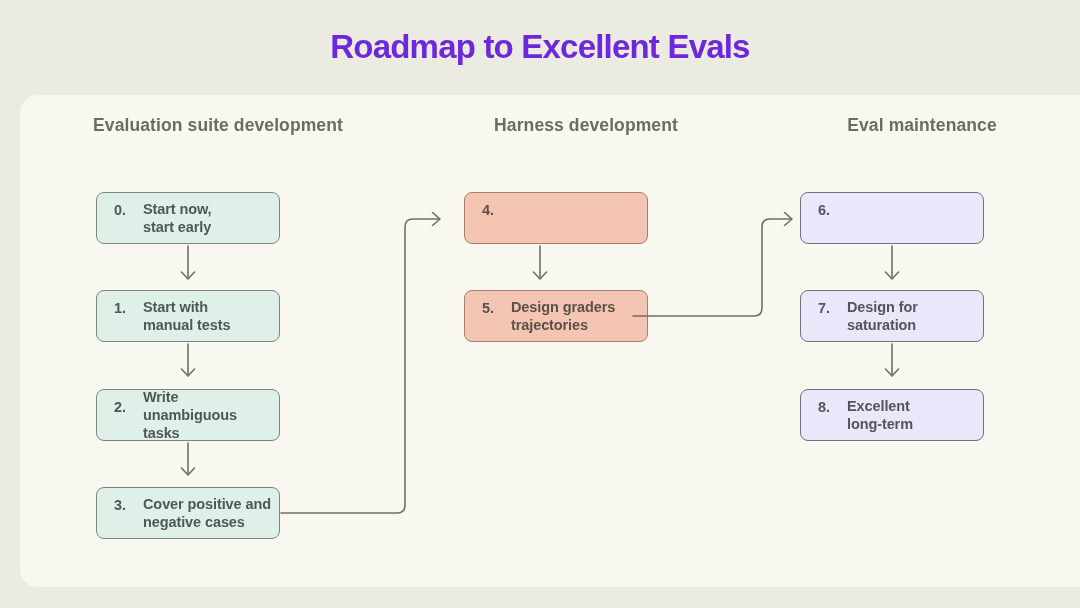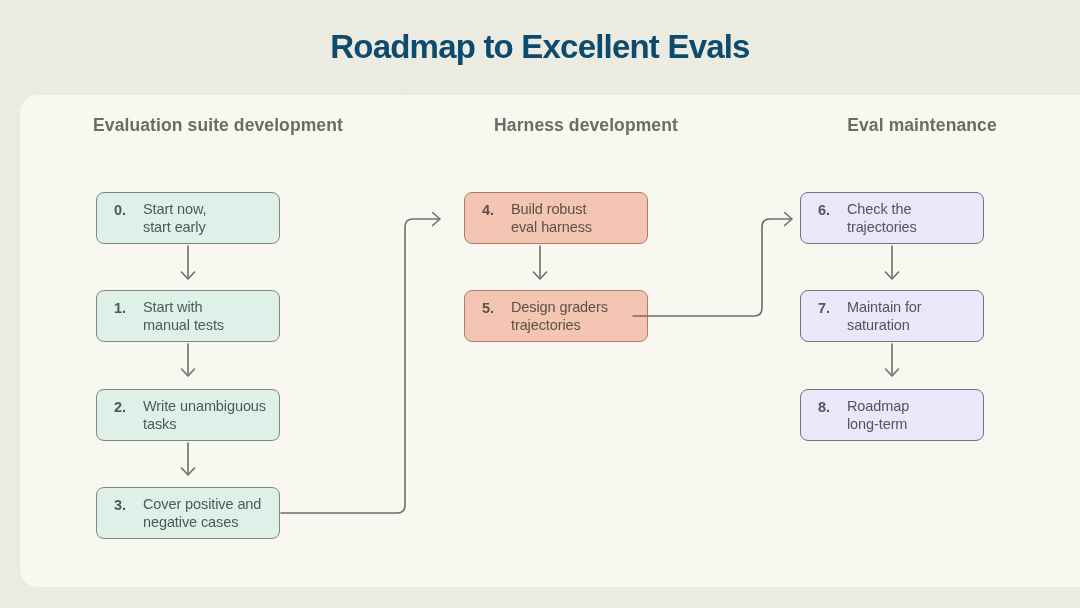--- a/index.html
+++ b/index.html
@@ -9,21 +9,21 @@
     font-family: "Liberation Sans", sans-serif;
     position: relative;
   }
   .page-title {
     position: absolute;
     top: 28px; left: 0; width: 1080px;
     text-align: center;
     font-size: 33px;
     font-weight: bold;
     letter-spacing: -0.8px;
-    color: #0c4a6e;
+    color: #6d28d9;
   }
   .card {
     position: absolute;
     top: 95px;
     width: 396px;
     height: 492px;
     background: var(--card, #F8F7F0);
     border-radius: 18px;
   }
   .card.c0 { left: 20px; }
@@ -54,21 +54,21 @@
   .box .num {
     flex: 0 0 29px;
     font-size: 14.5px;
     font-weight: bold;
     align-self: flex-start;
     line-height: 18px;
     padding-top: 1px;
   }
   .box .txt {
     font-size: 14.5px;
-    font-weight: normal;
+    font-weight: bold;
     line-height: 18px;
     letter-spacing: -0.1px;
   }
   .box .txt .l { display: block; }
   .row0 { top: 97px; }
   .row1 { top: 195px; }
   .row2 { top: 294px; }
   .row3 { top: 392px; }
   .connectors {
     position: absolute;
@@ -118,54 +118,46 @@
       <span class="l">Cover positive and</span>
       <span class="l">negative cases</span>
     </span>
   </div>
 </section>
 
 <section class="card c1" style="--fill: #F4C5B3; --border: #AA7E6E; --text: #5C5149;">
   <h2>Harness development</h2>
   <div class="box row0">
     <span class="num">4.</span>
-    <span class="txt">
-      <span class="l">Build robust</span>
-      <span class="l">eval harness</span>
-    </span>
   </div>
   <div class="box row1">
     <span class="num">5.</span>
     <span class="txt">
       <span class="l">Design graders</span>
       <span class="l">trajectories</span>
     </span>
   </div>
 </section>
 
 <section class="card c2" style="--fill: #EAE7FA; --border: #73727A; --text: #55545D;">
   <h2>Eval maintenance</h2>
   <div class="box row0">
     <span class="num">6.</span>
-    <span class="txt">
-      <span class="l">Check the</span>
-      <span class="l">trajectories</span>
-    </span>
   </div>
   <div class="box row1">
     <span class="num">7.</span>
     <span class="txt">
-      <span class="l">Maintain for</span>
+      <span class="l">Design for</span>
       <span class="l">saturation</span>
     </span>
   </div>
   <div class="box row2">
     <span class="num">8.</span>
     <span class="txt">
-      <span class="l">Roadmap</span>
+      <span class="l">Excellent</span>
       <span class="l">long-term</span>
     </span>
   </div>
 </section>
 
 <svg class="connectors" viewBox="0 0 1080 608" xmlns="http://www.w3.org/2000/svg">
 
   <g>
     <path d="M188 246 V277"></path>
       <polyline points="181.5,272 188,279 194.5,272"></polyline>

